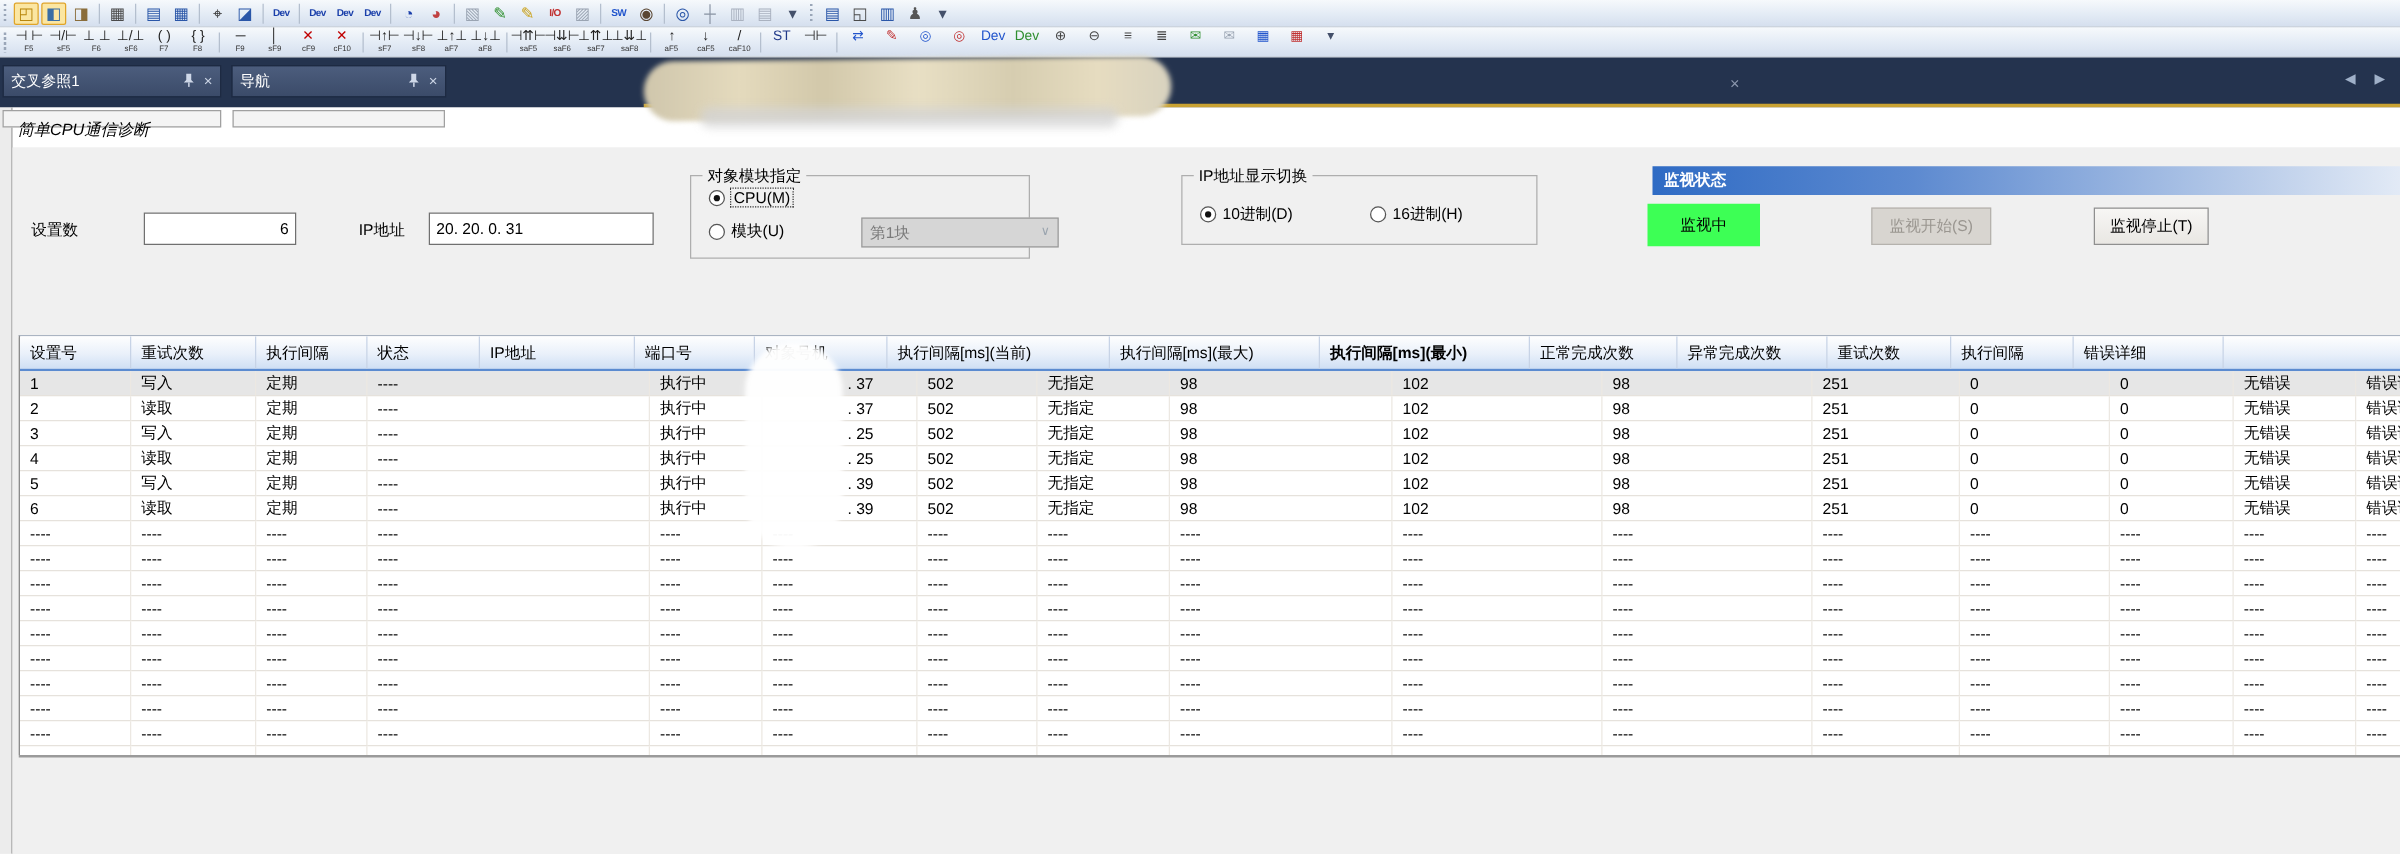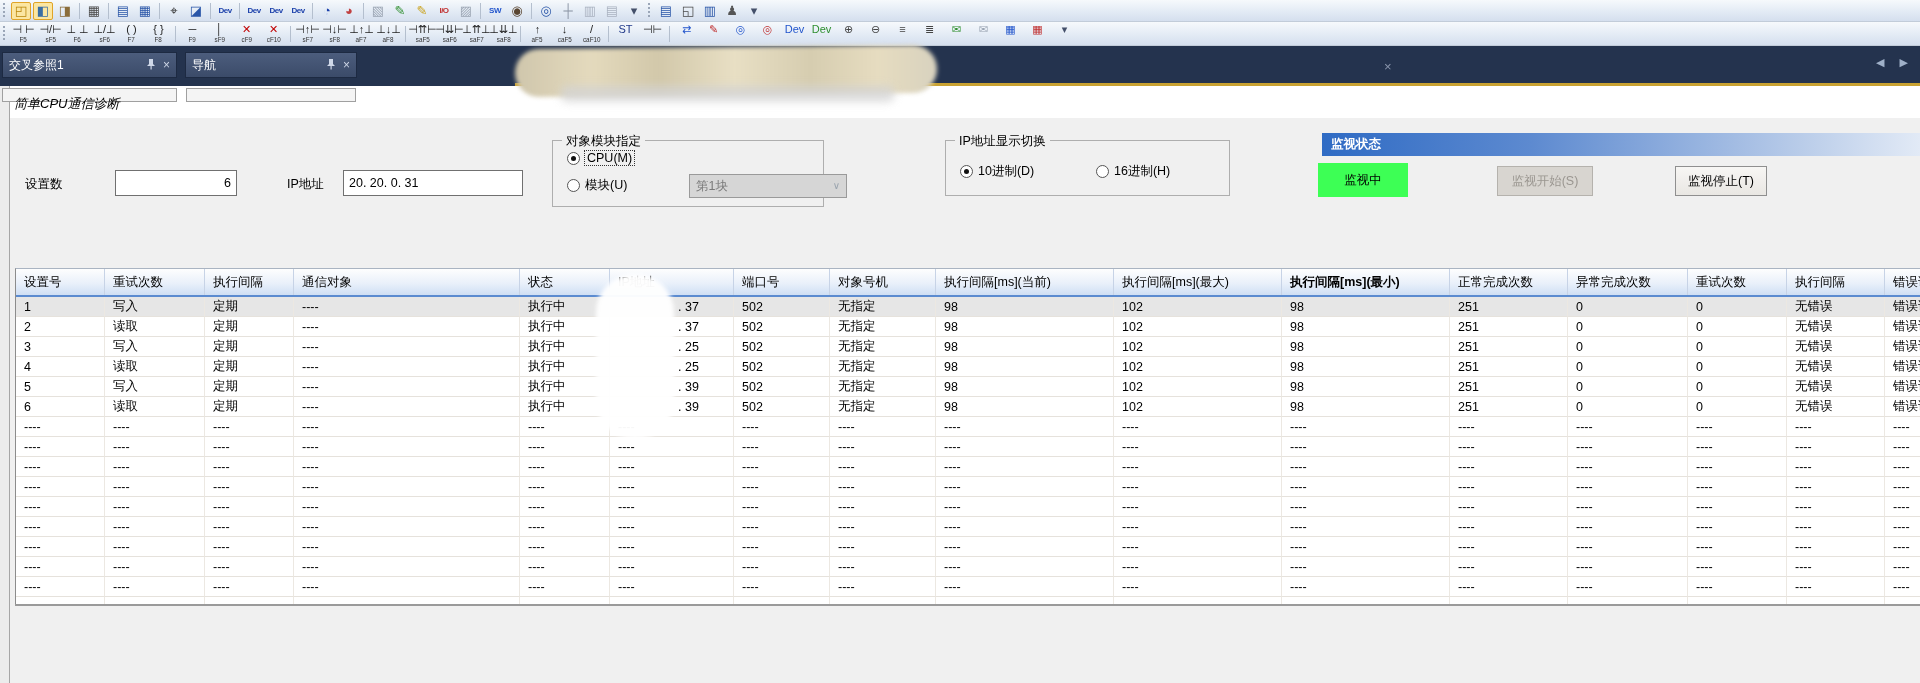--- a/index.html
+++ b/index.html
@@ -353,21 +353,20 @@
   <div id="st-monitoring" class="statuslab">监视中</div>
   <div id="btn-start" class="btn disabled">监视开始(S)</div>
   <div id="btn-stop" class="btn">监视停止(T)</div>
 
 
   <div id="nettable">
       <div class="trow thead">
         <div class="tcell" style="width: 89px;">设置号</div>
         <div class="tcell" style="width: 100px;">重试次数</div>
         <div class="tcell" style="width: 89px;">执行间隔</div>
-        <div class="tcell" style="width: 226px;">通信对象</div>
         <div class="tcell" style="width: 90px;">状态</div>
         <div class="tcell" style="width: 124px;">IP地址</div>
         <div class="tcell" style="width: 96px;">端口号</div>
         <div class="tcell" style="width: 106px;">对象号机</div>
         <div class="tcell" style="width: 178px;">执行间隔[ms](当前)</div>
         <div class="tcell" style="width: 168px;">执行间隔[ms](最大)</div>
         <div class="tcell" style="width: 168px; font-weight: bold;">执行间隔[ms](最小)</div>
         <div class="tcell" style="width: 118px;">正常完成次数</div>
         <div class="tcell" style="width: 120px;">异常完成次数</div>
         <div class="tcell" style="width: 99px;">重试次数</div>

